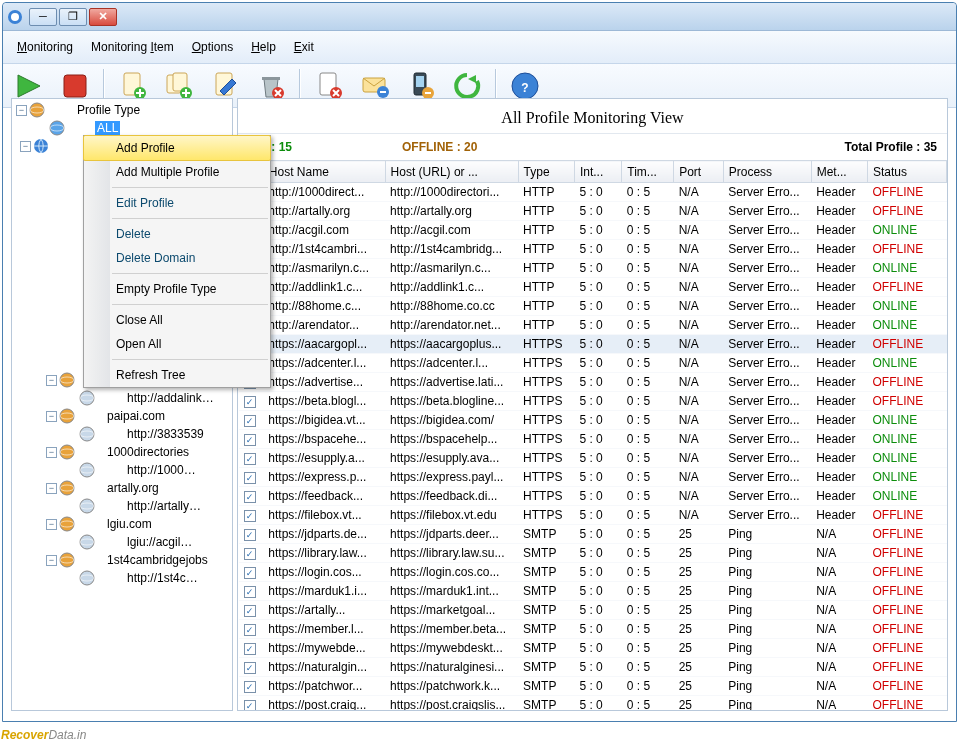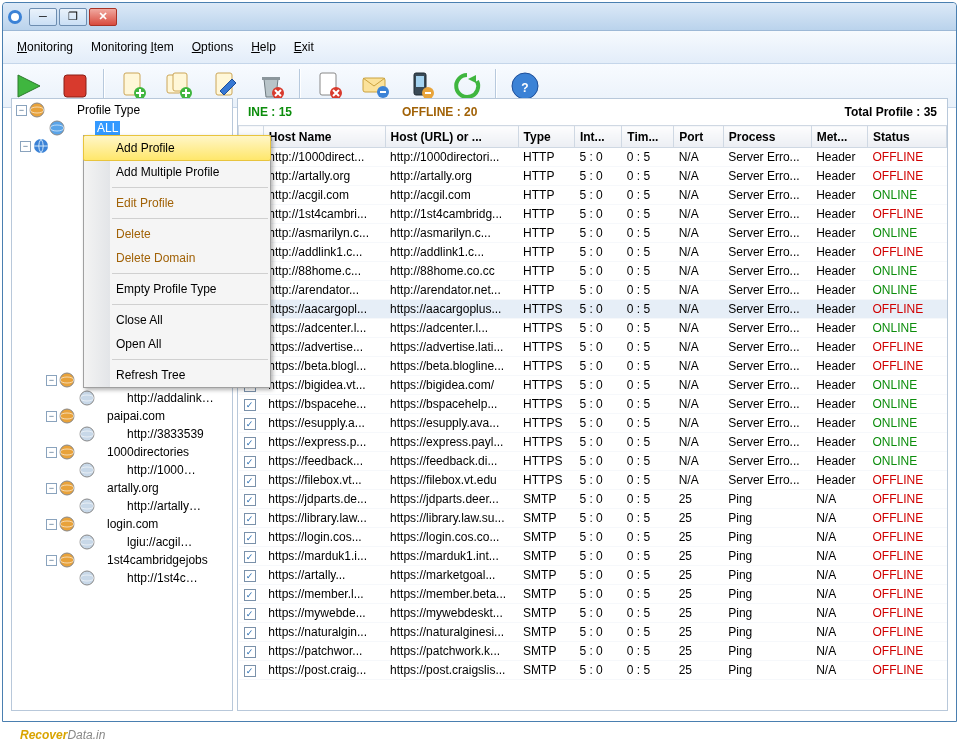--- a/index.html
+++ b/index.html
@@ -35,35 +35,35 @@
 
 .main-panel { flex: 1; height: 100%; border: 1px solid #b8c8da; background: #fff; display: flex; flex-direction: column; overflow: hidden; }
 .main-title { text-align: center; font-size: 16px; font-family: "Times New Roman", serif; padding: 10px 0 6px; border-bottom: 1px solid #e2e8ef; }
 .status-row { display: flex; padding: 6px 10px; font-weight: bold; }
 .status-row .online { color: #0c8d0c; }
 .status-row .offline { color: #a16207; margin-left: 110px; }
 .status-row .total { margin-left: auto; color: #000; }
 
 .table-wrap { flex: 1; overflow: auto; position: relative; }
 table { border-collapse: collapse; width: 100%; table-layout: fixed; }
-thead th { background: linear-gradient(#fdfdfe,#ebeef3); border: 1px solid #cfd8e3; padding: 3px 5px; text-align: left; font-weight: bold; color: #000; height: 22px; white-space: nowrap; overflow: hidden; text-overflow: ellipsis; position: sticky; top: 0; }
+thead th { background: linear-gradient(#fdfdfe,#ebeef3); border: 1px solid #cfd8e3; padding: 3px 5px; text-align: left; font-weight: normal; color: #000; height: 22px; white-space: nowrap; overflow: hidden; text-overflow: ellipsis; position: sticky; top: 0; }
 tbody td { padding: 2px 5px; border-bottom: 1px solid #f6f8fb; white-space: nowrap; overflow: hidden; text-overflow: ellipsis; height: 19px; }
 tbody tr.sel td { background: #e6eef7; }
 .status-online { color: #0c8d0c; }
 .status-offline { color: #d00000; }
 .chk { width: 12px; height: 12px; border: 1px solid #7a91aa; display: inline-flex; align-items: center; justify-content: center; font-size: 9px; color: #2a6db0; background: #fff; vertical-align: middle; }
 
 .context-menu { position: absolute; left: 83px; top: 135px; width: 188px; background: #f5f5f5; border: 1px solid #a0a0a0; box-shadow: 2px 2px 4px rgba(0,0,0,0.3); z-index: 100; }
 .context-menu .strip { position: absolute; left: 0; top: 0; bottom: 0; width: 26px; background: linear-gradient(to right,#f3f3f3,#e3e5e8); }
 .context-menu .cm-item { position: relative; padding: 5px 10px 5px 32px; cursor: pointer; }
 .context-menu .cm-item.hl { background: linear-gradient(#fff6c8,#ffe76b); border: 1px solid #e8c43d; margin: -1px; padding: 5px 10px 5px 32px; border-radius: 2px; }
-.context-menu .cm-item.disabled { color: #a16207; cursor: default; }
+.context-menu .cm-item.disabled { color: #0c4a6e; cursor: default; }
 .context-menu .cm-sep { height: 1px; background: #d0d0d0; margin: 3px 2px 3px 28px; position: relative; }
 
-.watermark { position: absolute; left: 20px; bottom: 4px; font-style: italic; font-size: 18px; color: #888887; }
+.watermark { position: absolute; left: 1px; bottom: 4px; font-style: italic; font-size: 18px; color: #888887; }
 .watermark b { color: #d9a400; font-style: italic; }
 
 
 .svg-i { display: block; }
 </style>
 </head>
 <body>
 
 <div class="window">
   <div class="titlebar">
@@ -279,21 +279,21 @@
             </svg>
             <span class="lbl">http://artally…</span>
           </div>
           <div class="tree-row">
             <span class="pad" style="width:30px"></span>
             <span class="exp">−</span>
             <svg class="icon svg-i" viewBox="0 0 16 16">
               <circle cx="8" cy="8" r="7" fill="#e8a23a" stroke="#888"></circle>
               <ellipse cx="8" cy="8" rx="7" ry="3" fill="none" stroke="#fff" opacity="0.6"></ellipse>
             </svg>
-            <span class="lbl">login.com</span>
+            <span class="lbl">lgiu.com</span>
           </div>
           <div class="tree-row">
             <span class="pad" style="width:50px"></span>
             <span style="width:15px;display:inline-block"></span>
             <svg class="icon svg-i" viewBox="0 0 16 16">
               <circle cx="8" cy="8" r="7" fill="#c8d8e8" stroke="#888"></circle>
               <ellipse cx="8" cy="8" rx="7" ry="3" fill="none" stroke="#fff" opacity="0.6"></ellipse>
             </svg>
             <span class="lbl">lgiu://acgil…</span>
           </div>
@@ -312,20 +312,21 @@
             <svg class="icon svg-i" viewBox="0 0 16 16">
               <circle cx="8" cy="8" r="7" fill="#c8d8e8" stroke="#888"></circle>
               <ellipse cx="8" cy="8" rx="7" ry="3" fill="none" stroke="#fff" opacity="0.6"></ellipse>
             </svg>
             <span class="lbl">http://1st4c…</span>
           </div>
         </div>
     </div>
 
     <div class="main-panel">
+      <div class="main-title">All Profile Monitoring View</div>
       <div class="status-row">
         <span class="online">INE : 15</span>
         <span class="offline">OFFLINE : 20</span>
         <span class="total">Total Profile : 35</span>
       </div>
       <div class="table-wrap">
         <table>
           <colgroup>
             <col style="width:22px">
               <col style="width:108px">

